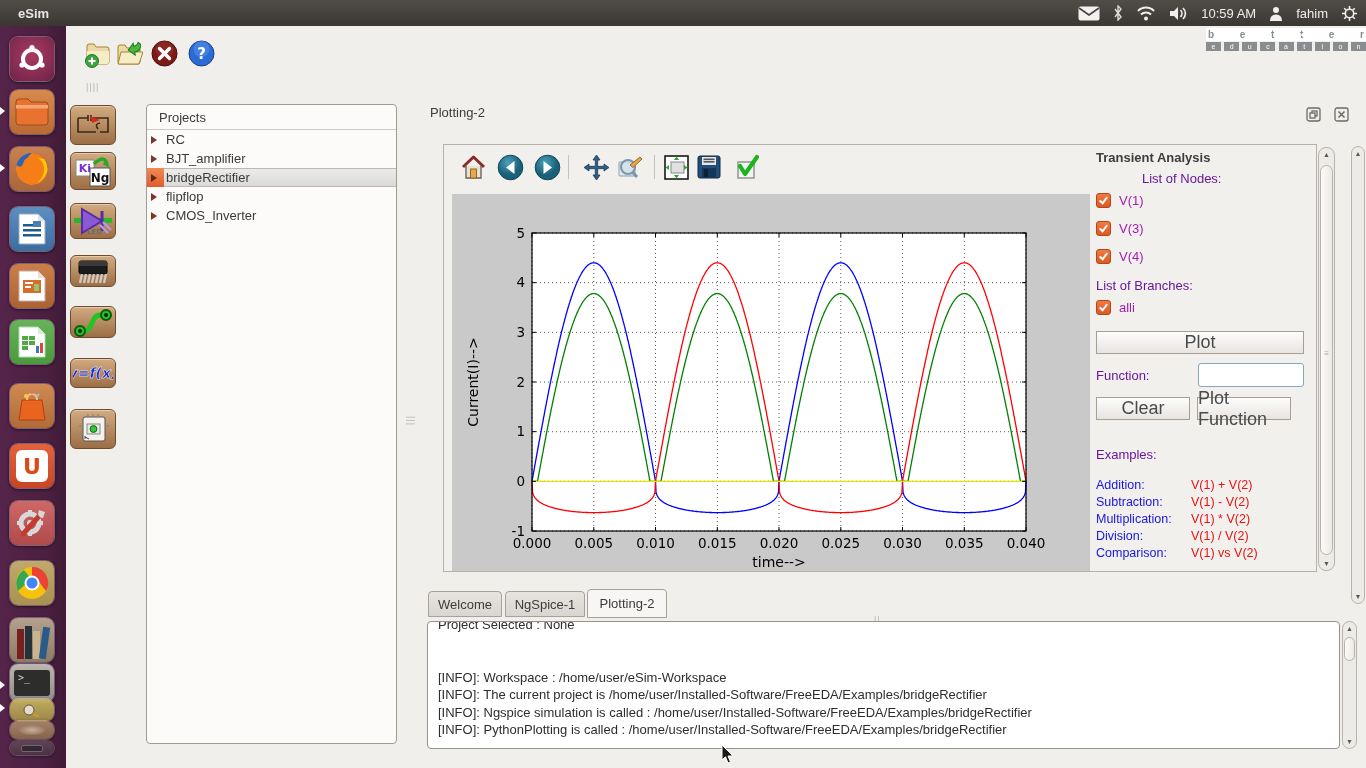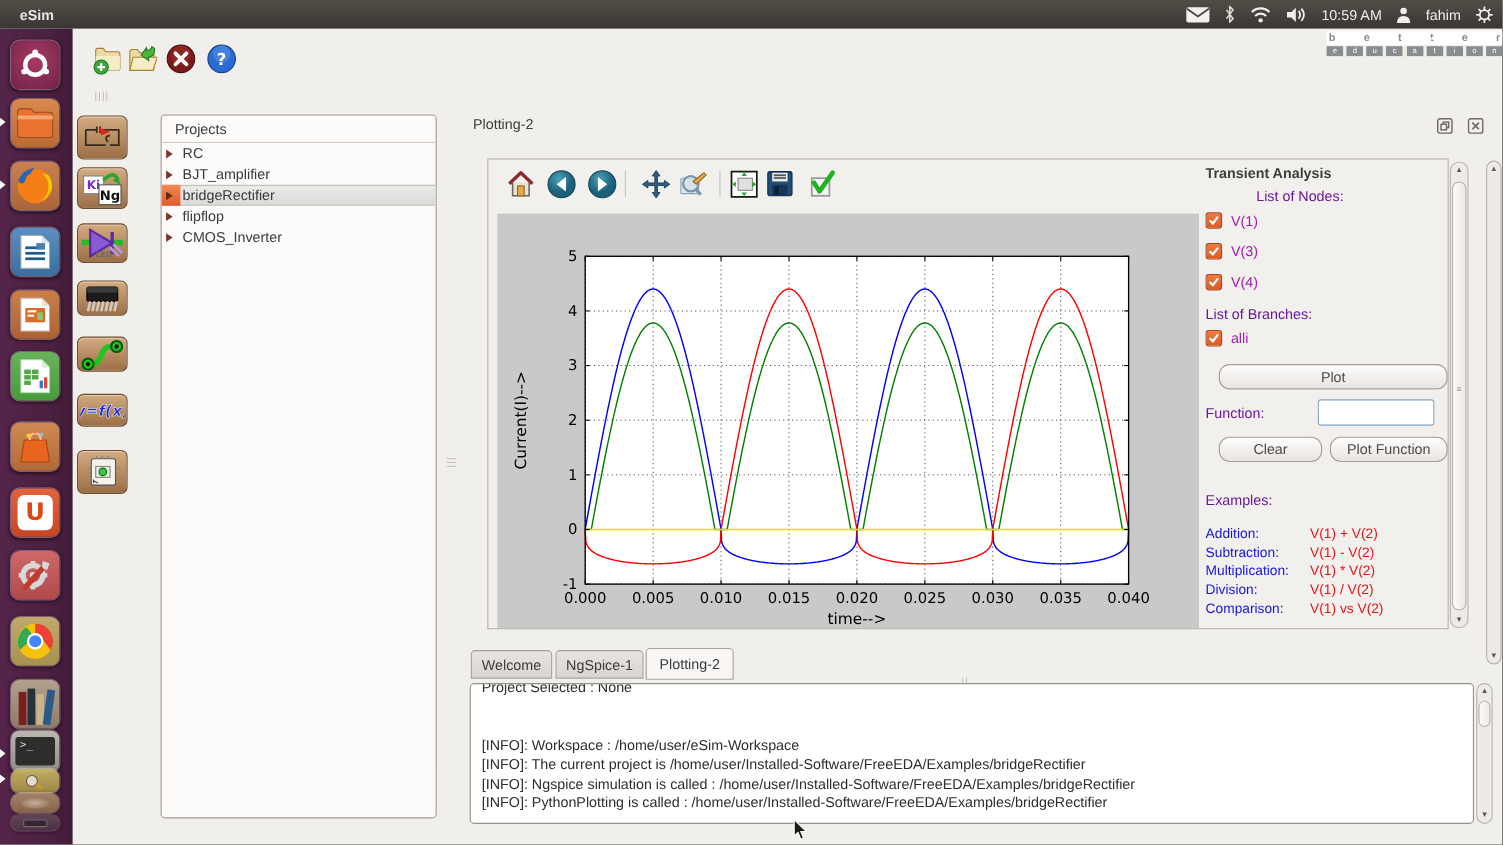--- a/index.html
+++ b/index.html
@@ -58,22 +58,22 @@
   .sep{position:absolute;top:10px;width:1px;height:24px;background:#c6c2bb;}
   .canvas{position:absolute;left:8px;top:49px;width:638px;height:377px;}
   
   .opt{position:absolute;left:647px;top:0;width:226px;height:426px;font-size:13px;}
   .opt .bold{font-weight:bold;color:#3d3d3d;}
   .plabel{color:#68189a;}
   .ckrow{position:absolute;display:flex;align-items:center;gap:8px;color:#a21caf;}
   .ckbox{width:15px;height:15px;border-radius:3px;border:1px solid #b5431c;
     background:linear-gradient(#ef7a43,#d95c22);display:flex;align-items:center;justify-content:center;}
   .btn{position:absolute;background:linear-gradient(#fdfdfd,#e8e4e0);border:1px solid #a79e95;
-    border-radius:10px;font-size:13px;color:#4a4a4a;display:flex;align-items:center;justify-content:center;
-    box-shadow:0 1px 0 rgba(255,255,255,.7) inset;cursor:pointer;margin-left:12px;}
+    border-radius:0;font-size:18px;color:#4a4a4a;display:flex;align-items:center;justify-content:center;
+    box-shadow:0 1px 0 rgba(255,255,255,.7) inset;cursor:pointer;}
   .fninput{position:absolute;border:1px solid #88a6c2;border-radius:3px;background:#fff;
     font-size:13px;padding:2px 4px;}
   .exrow{position:absolute;font-size:12.5px;}
   .exrow .n{color:#1616e0;}
   .exrow .v{color:#e41414;position:absolute;left:95px;white-space:nowrap;}
   
   .vsb{position:absolute;background:#edebe7;border:1px solid #b8b3ac;border-radius:8px;}
   .vsb .ar{position:absolute;left:0;width:100%;text-align:center;font-size:7px;color:#5c5852;}
   .vsb .thumb{position:absolute;left:1px;right:1px;background:linear-gradient(90deg,#fcfbfa,#eceae6);
     border:1px solid #b8b3ac;border-radius:7px;}
@@ -647,21 +647,21 @@
                   <path d="M2.5 6.5 L5 9 L9.5 3" stroke="#fff" stroke-width="2.2" fill="none" stroke-linecap="round"></path>
                 </svg>
               </span>
               <span>alli</span>
             </div>
           </div>
         <div class="btn" style="left:5px;top:186px;width:208px;height:23px;">Plot</div>
         <div class="plabel" style="position:absolute;left:5px;top:223px;">Function:</div>
         <input class="fninput" style="left: 107px; top: 218px; width: 106px; height: 24px;" value="">
         <div class="btn" style="left:5px;top:252px;width:94px;height:23px;">Clear</div>
-        <div class="btn" style="left:106px;top:252px;width:107px;height:23px;">Plot Function</div>
+        <div class="btn" style="left:106px;top:252px;width:94px;height:23px;">Plot Function</div>
         <div class="plabel" style="position:absolute;left:5px;top:302px;">Examples:</div>
         <div>
             <div class="exrow" style="left: 5px; top: 333px;"><span class="n">Addition:</span><span class="v">V(1) + V(2)</span></div>
             <div class="exrow" style="left: 5px; top: 350px;"><span class="n">Subtraction:</span><span class="v">V(1) - V(2)</span></div>
             <div class="exrow" style="left: 5px; top: 367px;"><span class="n">Multiplication:</span><span class="v">V(1) * V(2)</span></div>
             <div class="exrow" style="left: 5px; top: 384px;"><span class="n">Division:</span><span class="v">V(1) / V(2)</span></div>
             <div class="exrow" style="left: 5px; top: 401px;"><span class="n">Comparison:</span><span class="v">V(1) vs V(2)</span></div>
           </div>
       </div>
     </div>

